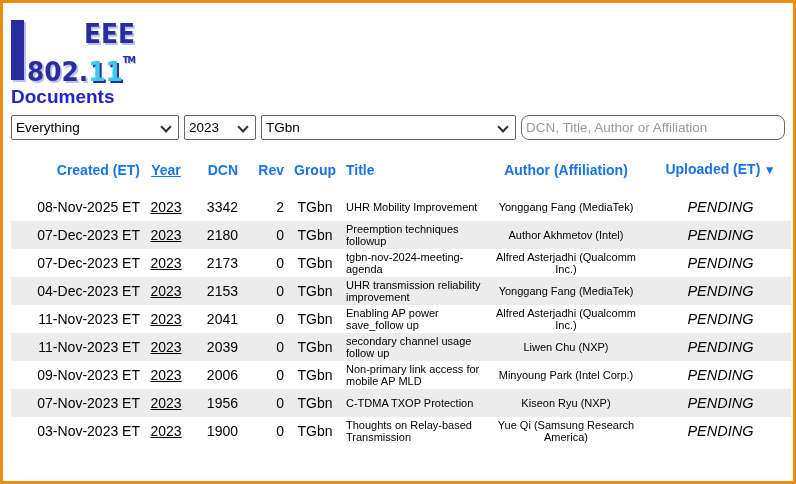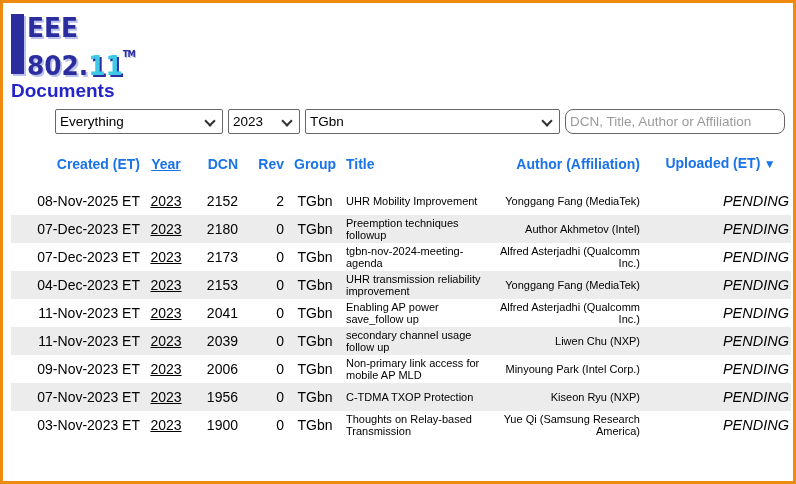--- a/index.html
+++ b/index.html
@@ -4,32 +4,32 @@
 <style>
   html,body{margin:0;padding:0;}
   body{
     width:796px;height:484px;box-sizing:border-box;
     border:3px solid #EE8A0E;background:#fff;overflow:hidden;
     font-family:"Liberation Sans",sans-serif;color:#000;
   }
   .content{padding:5px 8px 0 8px;}
 
   
-  .logo{display:flex;align-items:stretch;height:60px;margin-top:6px;}
+  .logo{display:flex;align-items:stretch;height:60px;margin-top:12px;text-align:right;}
   .logo-bar{width:13px;background:#2B2D9E;margin-right:3px;box-shadow:2px 2px 0 #B9C2EA;}
   .logo-text{font-family:"DejaVu Sans",sans-serif;font-weight:bold;
     font-size:27px;line-height:27px;letter-spacing:0px;color:#2B2D9E;
     text-shadow:2px 2px 0 #B9C2EA;transform:scaleX(.92);transform-origin:left;}
   .logo-cyan{color:#3EC9E6;text-shadow:2px 2px 0 #2B2D9E;}
   .logo-tm{font-size:9px;color:#2B2D9E;vertical-align:18px;text-shadow:1px 1px 0 #B9C2EA;letter-spacing:-1px;}
 
   .page-heading{color:#2424C8;font-weight:bold;font-size:19px;margin:6px 0 7px 0;}
 
   
-  .filters{display:flex;gap:5px;align-items:center;margin-left:44px;}
+  .filters{display:flex;gap:5px;align-items:center;}
   .sel{position:relative;display:inline-block;}
   select,.search{
     height:25px;box-sizing:border-box;border:1px solid #666;border-radius:2px;
     background:#fff;font-family:"Liberation Sans",sans-serif;font-size:13.5px;
     padding:2px 4px;color:#000;
   }
   select{appearance:none;-webkit-appearance:none;padding-right:22px;width:100%;}
   .chev{position:absolute;right:9px;top:8px;width:6px;height:6px;pointer-events:none;
     border-right:2px solid #333;border-bottom:2px solid #333;transform:rotate(45deg);}
   .sel-scope{width:168px;}
@@ -43,22 +43,22 @@
   th{color:#1A73E8;font-size:14px;font-weight:bold;text-align:center;
      height:42px;padding:2px;line-height:17px;vertical-align:middle;cursor:pointer;}
   td{font-size:14px;height:28px;box-sizing:border-box;padding:2px;vertical-align:middle;}
   tbody tr:nth-child(even) td{background:#ECECEC;}
   .c-created{width:126px;text-align:right;padding-left:3px;}
   .c-year{width:44px;text-align:center;text-decoration:underline;}
   .c-dcn{width:46px;text-align:right;}
   .c-rev{width:42px;text-align:right;}
   .c-group{width:54px;text-align:center;}
   .c-title{width:142px;text-align:left;}
-  .c-author{width:148px;text-align:right;}
-  .c-uploaded{text-align:right;padding-left:10px;}
+  .c-author{width:148px;text-align:center;}
+  .c-uploaded{text-align:center;padding-left:10px;}
   th.c-uploaded{text-align:center;}
   td.c-title,td.c-author{font-size:11px;line-height:12px;}
   td.c-uploaded{font-style:italic;font-size:14.5px;}
   .sort-icon{font-size:12px;}
 </style>
 </head>
 <body>
 
 <div class="content">
 
@@ -104,21 +104,21 @@
           <th class="c-group"><span>Group</span></th>
           <th class="c-title"><span>Title</span></th>
           <th class="c-author"><span>Author (Affiliation)</span></th>
           <th class="c-uploaded"><span>Uploaded (ET)</span><span class="sort-icon"> ▼</span></th>
         </tr>
     </thead>
     <tbody>
         <tr>
           <td class="c-created">08-Nov-2025 ET</td>
           <td class="c-year">2023</td>
-          <td class="c-dcn">2152</td>
+          <td class="c-dcn">3342</td>
           <td class="c-rev">2</td>
           <td class="c-group">TGbn</td>
           <td class="c-title">UHR Mobility Improvement</td>
           <td class="c-author">Yonggang Fang (MediaTek)</td>
           <td class="c-uploaded">PENDING</td>
         </tr>
         <tr>
           <td class="c-created">07-Dec-2023 ET</td>
           <td class="c-year">2023</td>
           <td class="c-dcn">2180</td>

